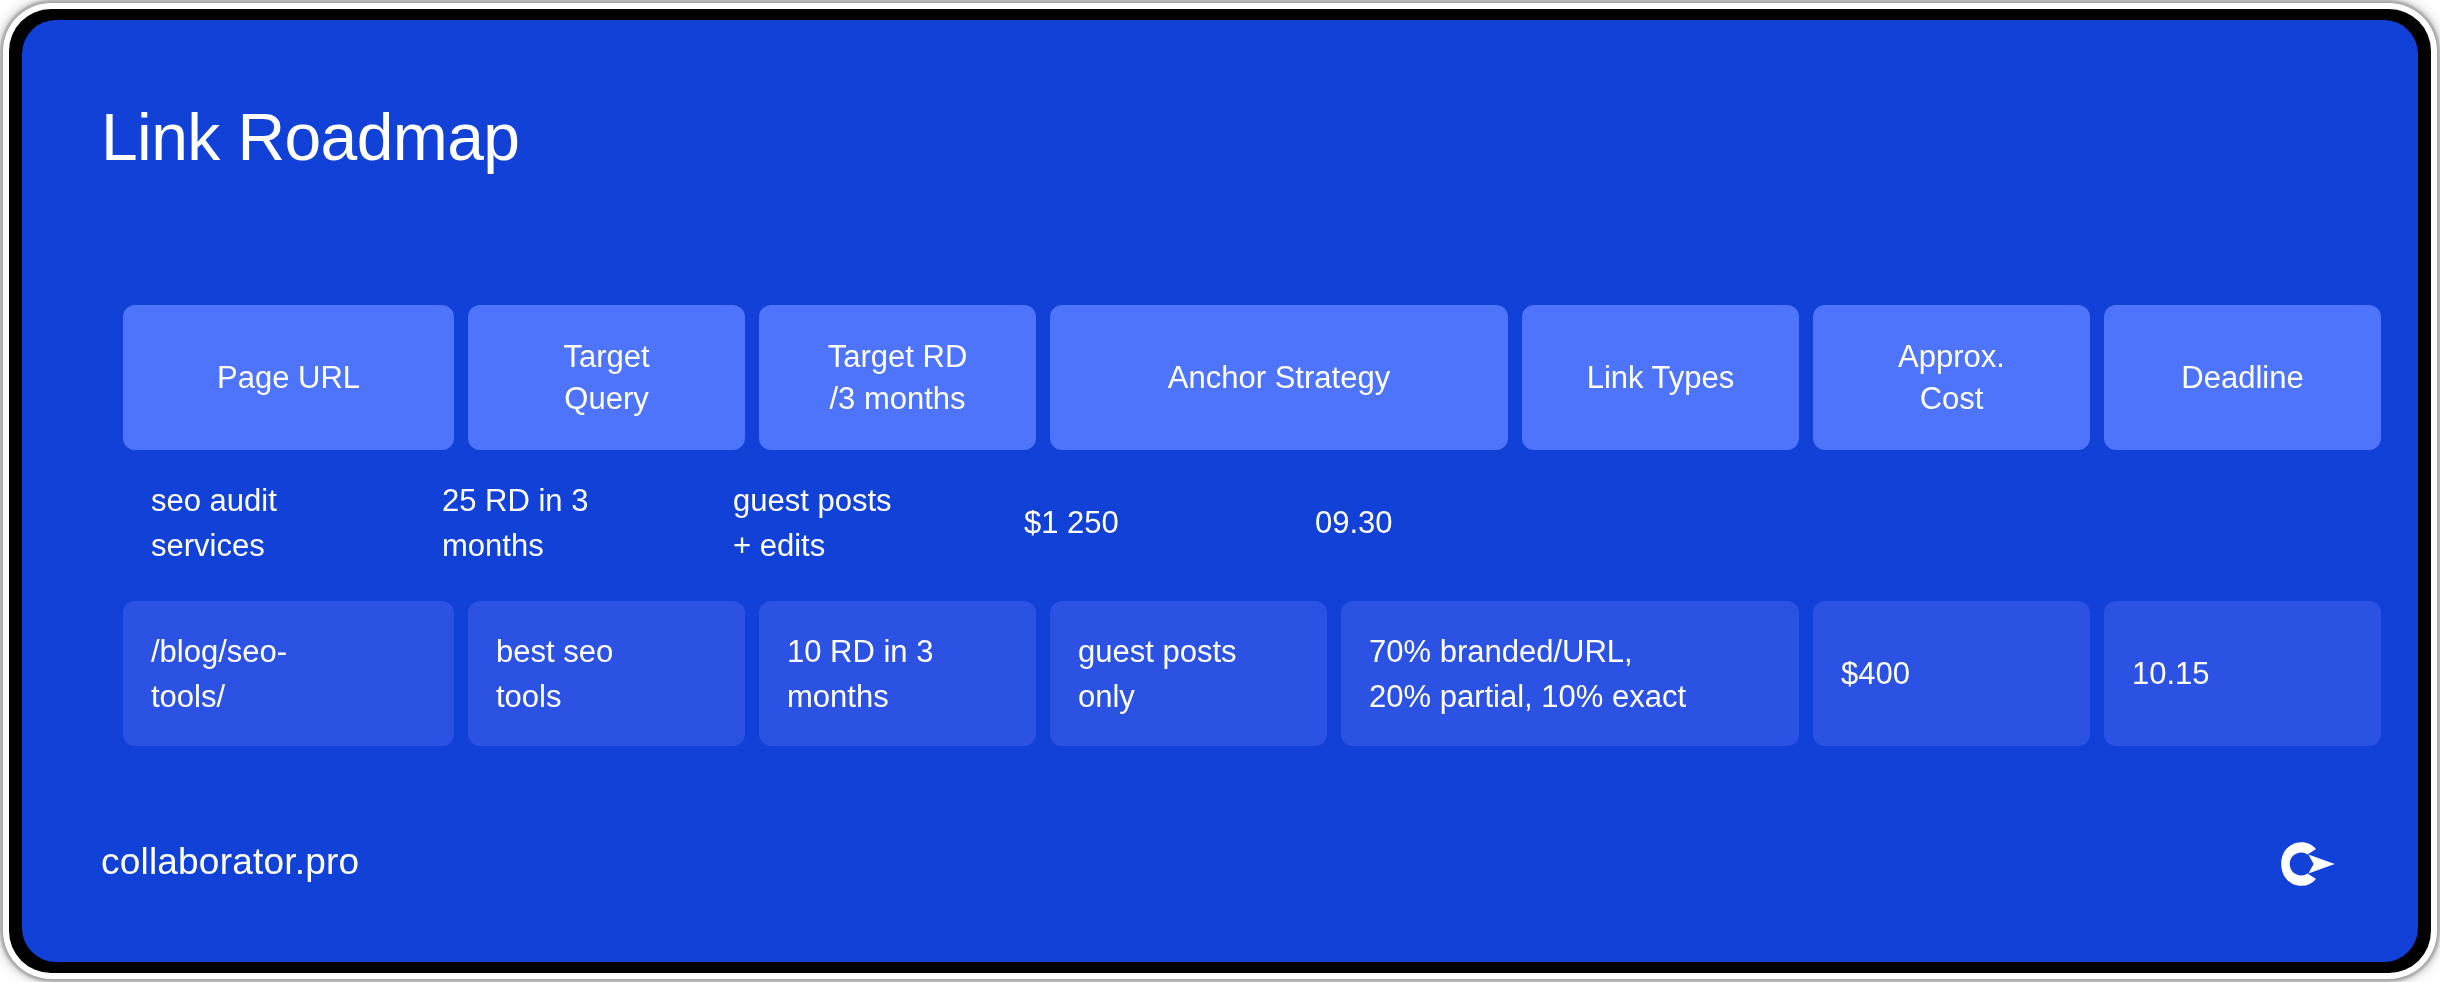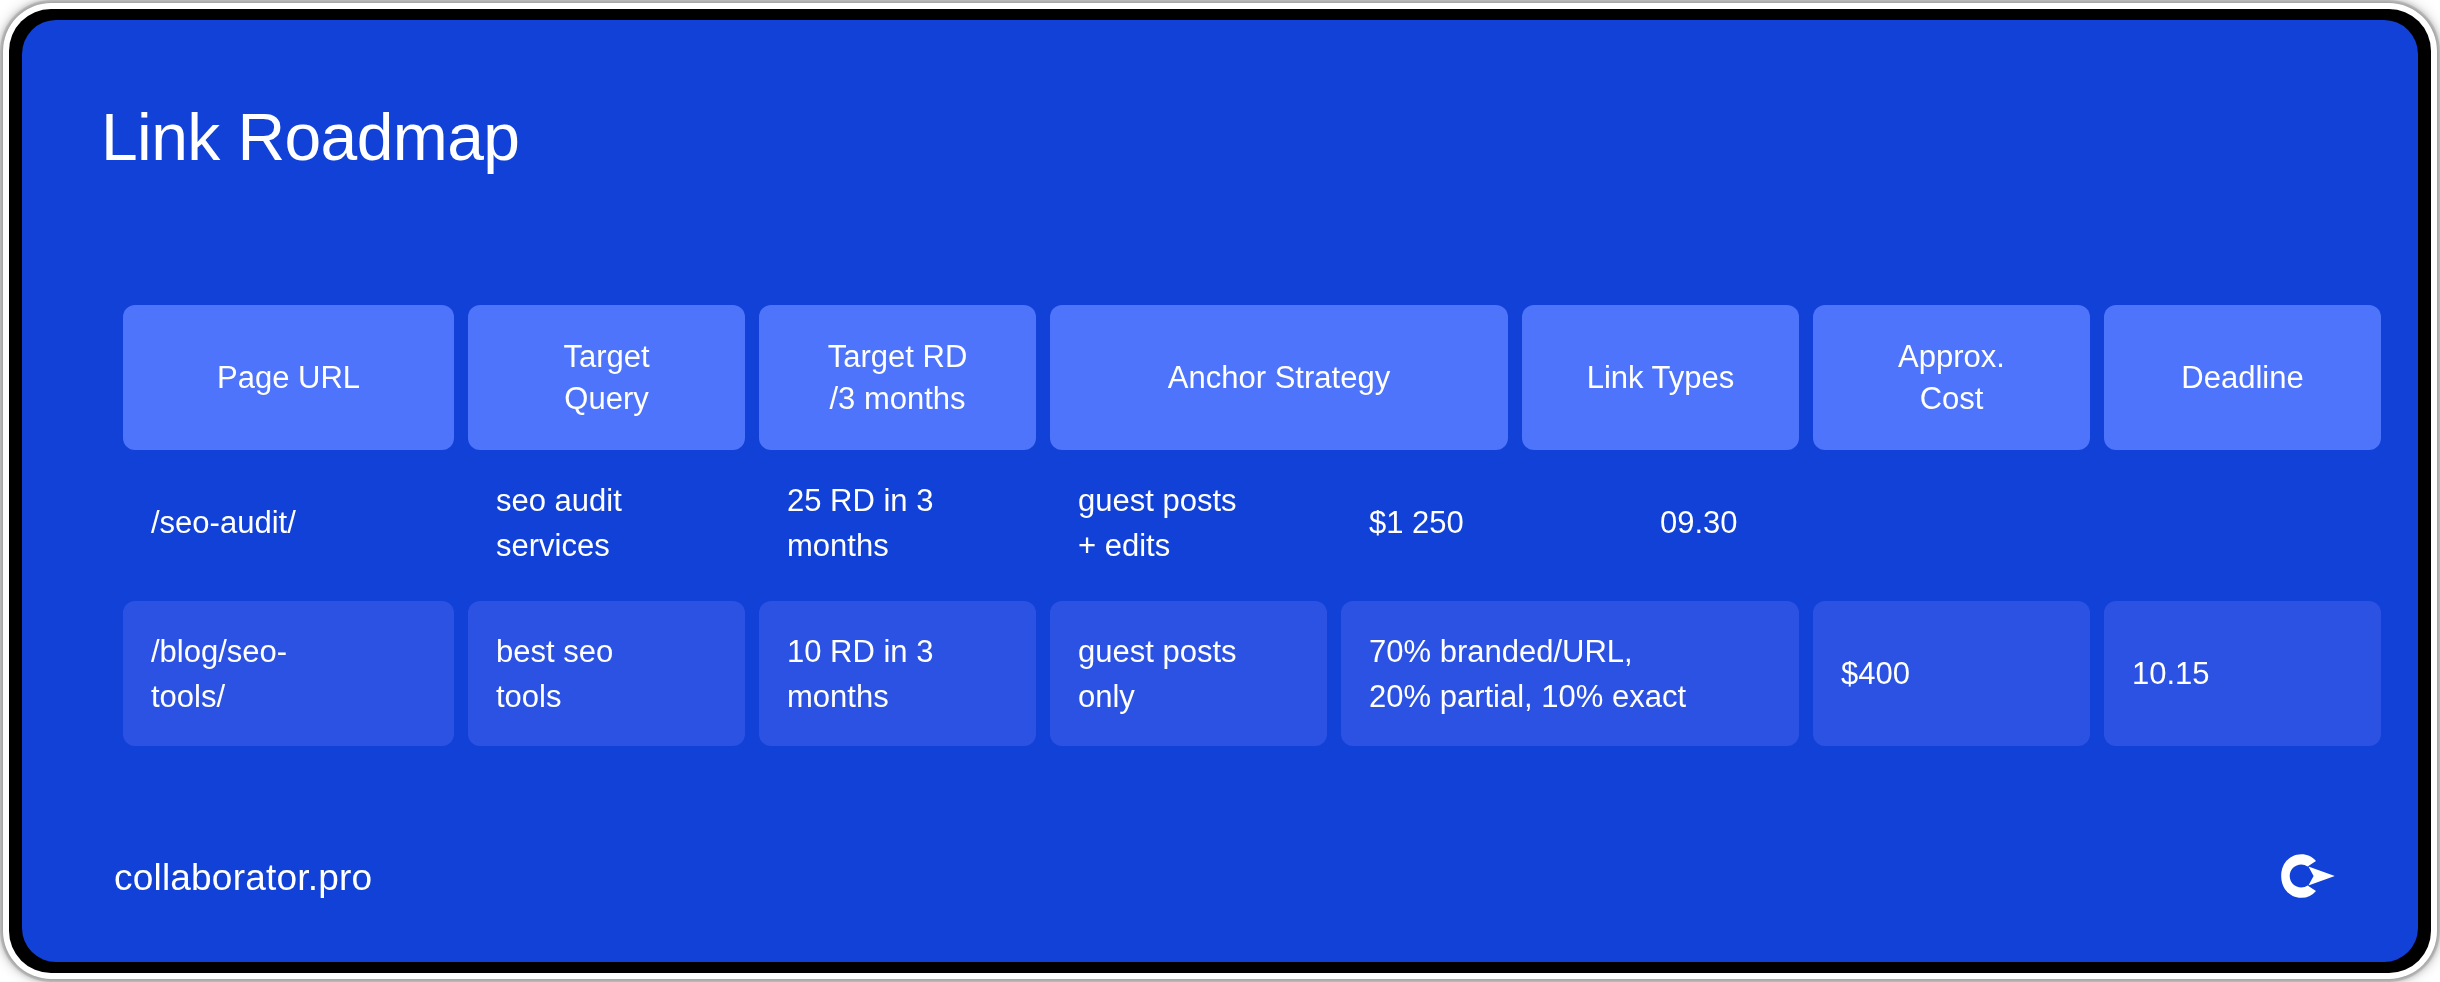--- a/index.html
+++ b/index.html
@@ -138,23 +138,22 @@
   .cell-text { display: block; }
 
   
   #footer {
     position: absolute;
     left: 79px;
     right: 79px;
     bottom: 62px;
     height: 60px;
     display: flex;
-    align-items: flex-end;
+    align-items: flex-start;
     justify-content: space-between;
-    margin-left: 13px;
   }
   #footer-brand {
     font-size: 37px;
     line-height: 44px;
     color: #ffffff;
     letter-spacing: 0.2px;
     white-space: nowrap;
   }
   #footer-logo {
     width: 62px;
@@ -192,23 +191,20 @@
           </div>
           <div class="cell col-5">
             <span class="cell-text">Approx.<br>Cost</span>
           </div>
           <div class="cell col-6">
             <span class="cell-text">Deadline</span>
           </div>
         </div>
       <div id="body-rows">
           <div class="table-row row-body row-plain">
-            <div class="cell col-0">
-              <span class="cell-text">/seo-audit/</span>
-            </div>
             <div class="cell col-1">
               <span class="cell-text">seo audit<br>services</span>
             </div>
             <div class="cell col-2">
               <span class="cell-text">25 RD in 3<br>months</span>
             </div>
             <div class="cell col-3">
               <span class="cell-text">guest posts<br>+ edits</span>
             </div>
             <div class="cell col-5">

